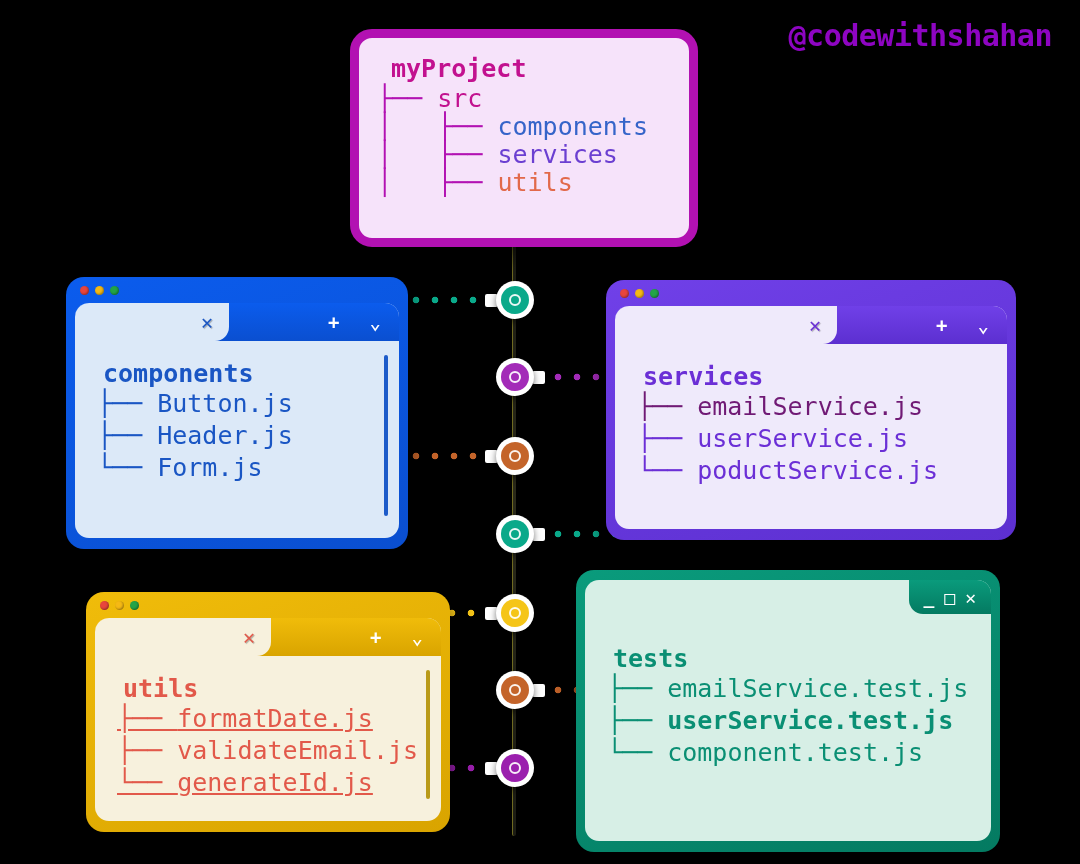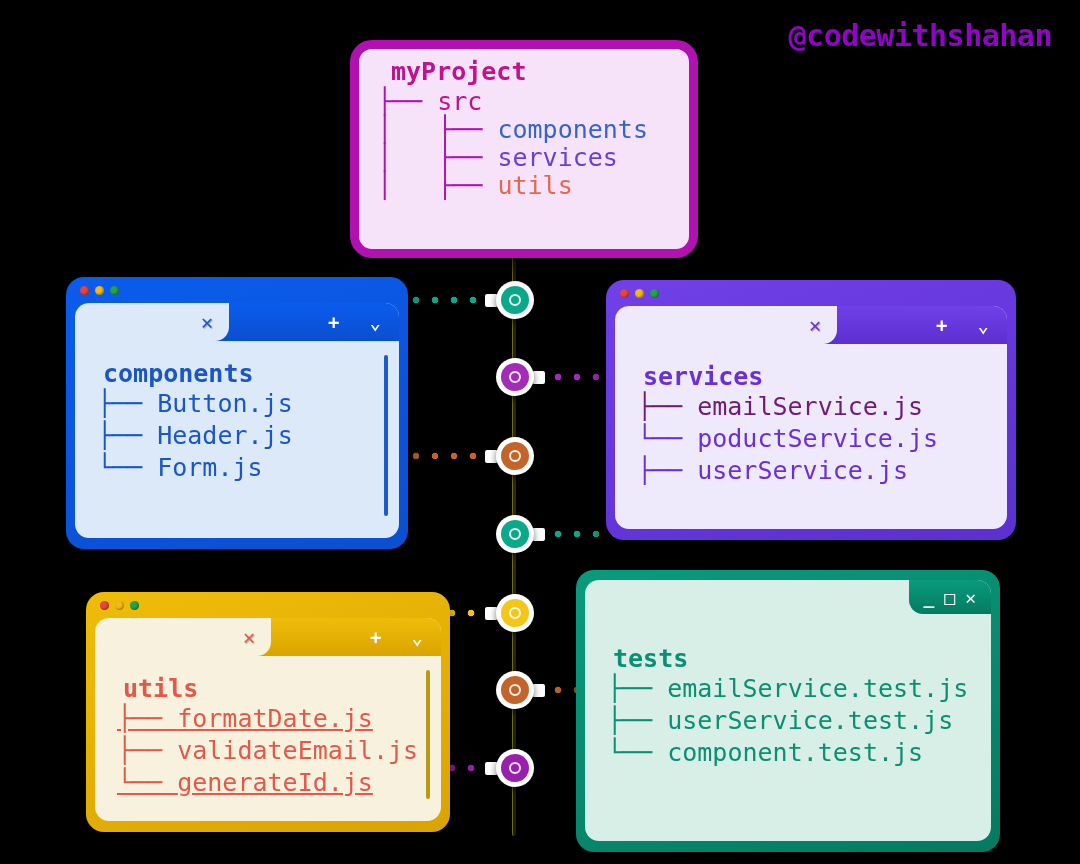--- a/index.html
+++ b/index.html
@@ -48,25 +48,25 @@
     width: 12px; height: 12px; border-radius: 50%;
     border: 2.5px solid rgba(255,255,255,0.92);
   }
   .nub {
     position: absolute; width: 13px; height: 13px; background: #ffffff;
     border-radius: 2px;
   }
 
   
   #root-card {
-    position: absolute; left: 350px; top: 40px; width: 348px; height: 218px;
+    position: absolute; left: 350px; top: 29px; width: 348px; height: 218px;
     background: #f6e3fa; border: 9px solid #b211b2;
     border-radius: 22px;
     box-shadow: 0 10px 22px rgba(0,0,0,0.6);
-    padding: 8px 18px;
+    padding: 16px 18px;
   }
   #root-card .title {
     font-size: 25px; font-weight: 700; color: #c2118f; letter-spacing: 0px;
     margin-left: 14px;
   }
   #root-card .tree { margin-top: 2px; }
   #root-card .tline {
     font-size: 25px; line-height: 28px; white-space: pre;
     letter-spacing: 0px;
   }
@@ -243,22 +243,22 @@
         </div>
         <div class="tabtools">
           <span>+</span>
           <span>⌄</span>
         </div>
       </div>
       <div class="content">
         <div class="wtitle" style="color: rgb(107, 47, 214);">services</div>
         <div class="wtree">
             <div class="tline" style="color: #701a75;"><span>├── </span><span>emailService.js</span></div>
+            <div class="tline" style="color: rgb(107, 47, 214);"><span>├── </span><span>userService.js</span></div>
             <div class="tline" style="color: rgb(107, 47, 214);"><span>└── </span><span>poductService.js</span></div>
-            <div class="tline" style="color: rgb(107, 47, 214);"><span>├── </span><span>userService.js</span></div>
           </div>
       </div>
     </div>
   </div>
 
   <div class="win" id="win-utils" style="left:86px; top:592px; width:364px; height:240px;">
     <div class="frame" style="background: linear-gradient(160deg, rgb(240, 188, 10) 0%, rgb(217, 164, 0) 100%);"></div>
     <div class="lights">
       <i style="background: rgb(232, 69, 60);"></i>
       <i style="background: rgb(245, 185, 20);"></i>
@@ -291,20 +291,20 @@
     <div class="body" style="top: 10px; background: rgb(215, 239, 230);">
       <div class="ctrlbar" style="background: linear-gradient(rgb(10, 155, 124), rgb(4, 122, 97));">
         <span>_</span>
         <span>□</span>
         <span>✕</span>
       </div>
       <div class="content" style="padding-top:30px;">
         <div class="wtitle" style="color: rgb(10, 143, 116);">tests</div>
         <div class="wtree">
             <div class="tline" style="color: rgb(10, 143, 116);"><span>├── </span><span>emailService.test.js</span></div>
-            <div class="tline" style="color: rgb(10, 143, 116);"><span>├── </span><span>userService.test.js</span></div>
+            <div class="tline" style="color: rgb(10, 143, 116); font-weight: bold;"><span>├── </span><span>userService.test.js</span></div>
             <div class="tline" style="color: rgb(10, 143, 116);"><span>└── </span><span>component.test.js</span></div>
           </div>
       </div>
     </div>
   </div>
 
 </div>
 
 </body></html>

